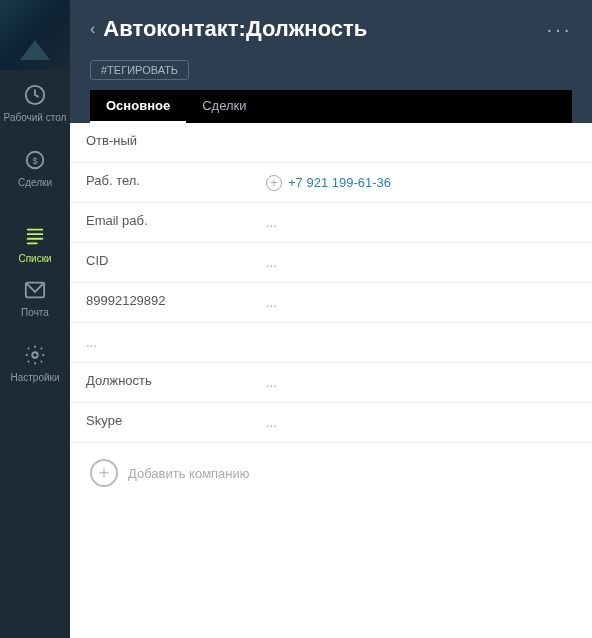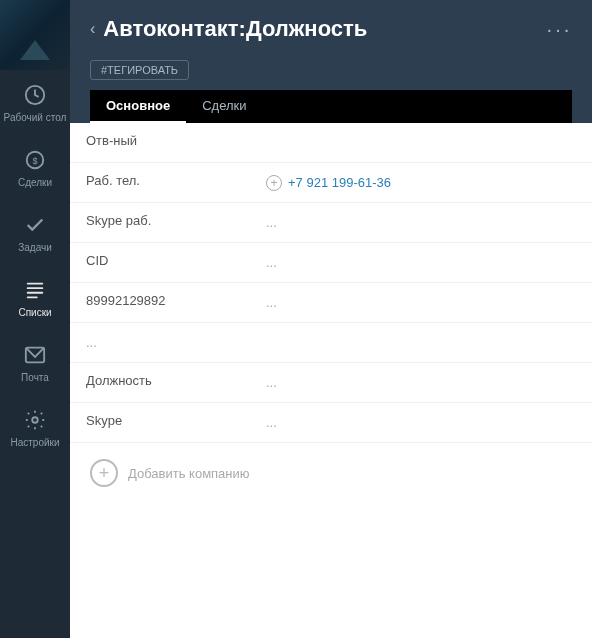--- a/index.html
+++ b/index.html
@@ -61,21 +61,22 @@
       display: flex;
       flex-direction: column;
       align-items: center;
       justify-content: center;
       cursor: pointer;
       color: #8a9ba8;
       gap: 4px;
     }
 
     .sidebar-item.active {
-      color: #e5e5e5;
+      color: #bef264;
+      justify-content: flex-end;
     }
 
     .sidebar-icon {
       width: 26px;
       height: 26px;
       display: flex;
       align-items: center;
       justify-content: center;
     }
 
@@ -280,28 +281,20 @@
   <div class="sidebar-item">
     <div class="sidebar-icon">
       <svg viewBox="0 0 24 24">
           <circle cx="12" cy="12" r="9" fill="none" stroke="currentColor" stroke-width="2"></circle>
           <text x="12" y="16" text-anchor="middle" font-size="10" fill="currentColor">$</text>
         </svg>
     </div>
     <span class="sidebar-label">Сделки</span>
   </div>
 
-  <div class="sidebar-item">
-    <div class="sidebar-icon">
-      <svg viewBox="0 0 24 24">
-          <polyline points="20,6 9,17 4,12" fill="none" stroke="currentColor" stroke-width="2.5"></polyline>
-        </svg>
-    </div>
-    <span class="sidebar-label">Задачи</span>
-  </div>
 
   <div class="sidebar-item active">
     <div class="sidebar-icon">
       <svg viewBox="0 0 24 24">
           <rect x="3" y="4" width="18" height="2" rx="1" fill="currentColor"></rect>
           <rect x="3" y="9" width="18" height="2" rx="1" fill="currentColor"></rect>
           <rect x="3" y="14" width="18" height="2" rx="1" fill="currentColor"></rect>
           <rect x="3" y="19" width="12" height="2" rx="1" fill="currentColor"></rect>
         </svg>
     </div>
@@ -358,21 +351,21 @@
 
     <div class="field-row">
       <span class="field-label">Раб. тел.</span>
       <span class="field-value">
         <span class="add-phone-icon">+</span>
         <span class="field-value link">+7 921 199-61-36</span>
       </span>
     </div>
 
     <div class="field-row">
-      <span class="field-label">Skype раб.</span>
+      <span class="field-label">Email раб.</span>
       <span class="field-value muted">...</span>
     </div>
 
     <div class="field-row">
       <span class="field-label">CID</span>
       <span class="field-value muted">...</span>
     </div>
 
     <div class="field-row">
       <span class="field-label">89992129892</span>

